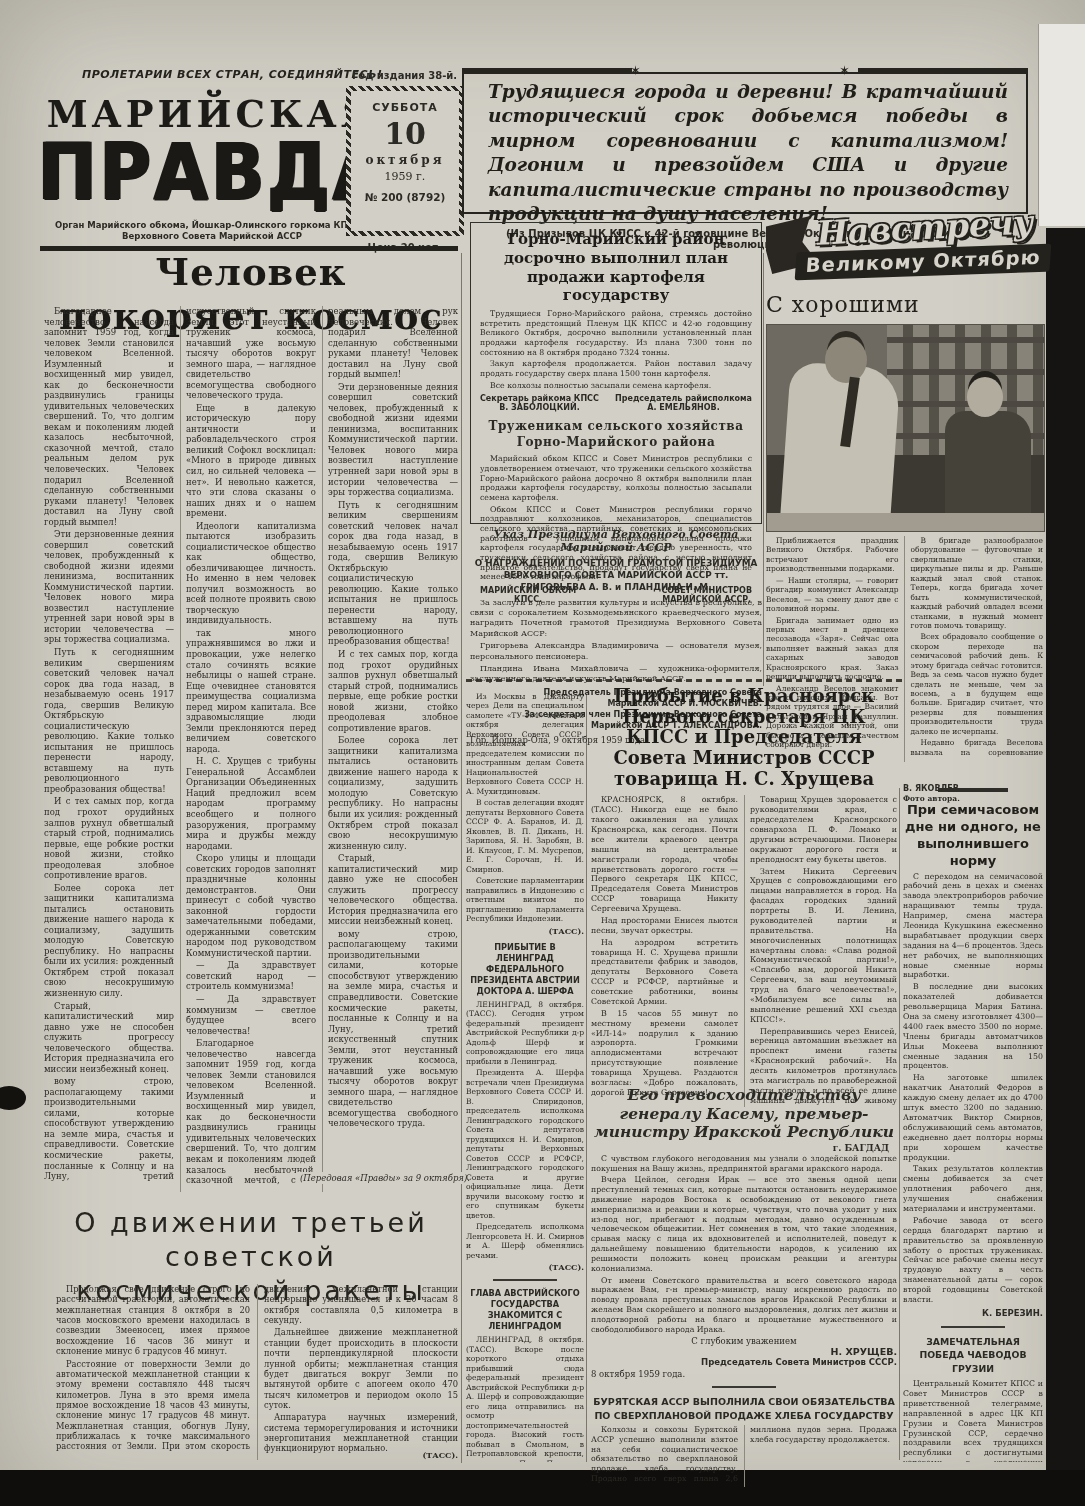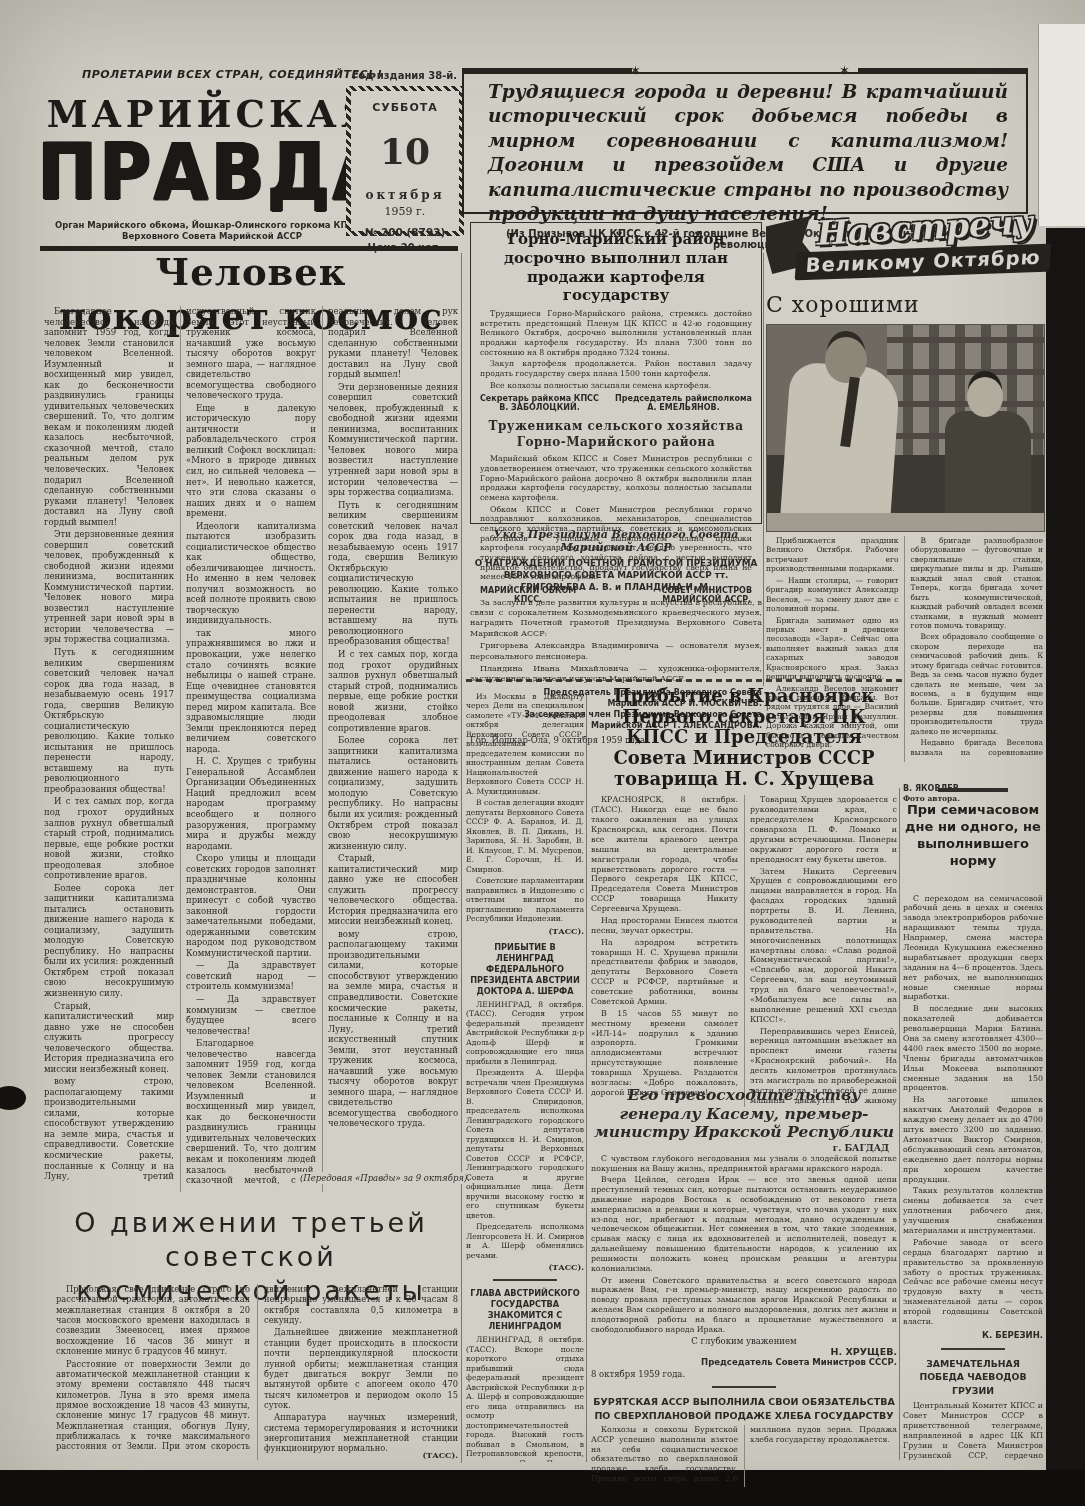--- a/index.html
+++ b/index.html
@@ -25,21 +25,21 @@
              font-family:"DejaVu Sans",sans-serif;font-weight:bold;font-size:70px;letter-spacing:3px;color:#1b1915;
              transform:scaleY(1.12);transform-origin:top;
              text-shadow:1.4px 0 #1b1915,-1.4px 0 #1b1915,0 1px #1b1915;}
   .organ{position:absolute;left:52px;top:220px;width:320px;text-align:center;
          font-family:"DejaVu Sans",sans-serif;font-weight:bold;font-size:8.5px;line-height:1.3;color:#2c2a24;}
   .ed-year{position:absolute;left:352px;top:70px;font-family:"DejaVu Sans",sans-serif;font-weight:bold;font-size:10px;}
   .datebox{position:absolute;left:346px;top:86px;width:118px;height:150px;text-align:center;
            border:5px solid;border-image:repeating-linear-gradient(45deg,#2a2822 0 3px,#d2cfc6 3px 6px) 5;
            background:#d2cfc6;padding-top:10px;box-sizing:border-box;}
   .datebox .wd{font-family:"DejaVu Sans",sans-serif;font-weight:bold;font-size:11px;letter-spacing:1px;}
-  .datebox .dy{font-weight:bold;font-size:36px;margin:16px 0;}
+  .datebox .dy{font-weight:bold;font-size:30px;margin:2px 0;}
   .datebox .mo{font-weight:bold;font-size:12px;letter-spacing:3px;}
   .datebox .yr{font-size:11px;margin-top:3px;}
   .datebox .iss{font-family:"DejaVu Sans",sans-serif;font-weight:bold;font-size:10.5px;margin-top:8px;}
   .price{position:absolute;left:346px;top:242px;width:118px;text-align:center;
          font-family:"DejaVu Sans",sans-serif;font-weight:bold;font-size:10px;}
   .callbox{position:absolute;left:462px;top:72px;width:566px;height:142px;border:2.5px solid #26241e;box-sizing:border-box;
            padding:6px 18px 4px 24px;}
   .callbox .bar{position:absolute;top:-6px;height:6px;width:170px;background:#26241e;}
   .callbox .star{position:absolute;top:-11px;font-size:13px;color:#26241e;}
   .call-text{font-style:italic;font-weight:bold;font-size:18.5px;line-height:1.32;text-align:justify;color:#201e19;}
@@ -115,21 +115,21 @@
   .ph-f2{position:absolute;left:178px;top:86px;width:86px;height:120px;background:#45423a;border-radius:20px 26px 6px 6px;}
   .ph-f2h{position:absolute;left:200px;top:52px;width:36px;height:40px;background:#b2ac9e;border-radius:50%;box-shadow:0 -7px 0 -1px #23211c;}
   .ph-bench{position:absolute;left:0;top:188px;width:277px;height:18px;background:#a19c8f;}
   .cap-cols{position:absolute;left:766px;top:536px;width:277px;height:226px;
             column-count:2;column-gap:12px;font-size:7.5px;line-height:1.26;}
   .cap-by{position:absolute;left:903px;top:784px;width:140px;text-align:left;
           font-family:"DejaVu Sans",sans-serif;font-weight:bold;font-size:8px;line-height:1.3;}
   .cap-by .credit{font-family:"DejaVu Serif",serif;font-weight:bold;font-size:7.5px;}
   .rightcol{position:absolute;left:903px;top:788px;width:140px;height:674px;overflow:hidden;font-size:7.8px;line-height:1.27;}
   .rc-rule{width:70px;height:4px;background:#2f2d28;margin:0 auto 10px;}
-  .seven-h{font-family:"DejaVu Sans",sans-serif;font-weight:bold;font-size:13px;text-align:center;line-height:1.3;margin-bottom:24px;color:#22201b;}
+  .seven-h{font-family:"DejaVu Sans",sans-serif;font-weight:bold;font-size:13px;text-align:center;line-height:1.3;margin-bottom:2px;color:#22201b;}
   .byline-r{text-align:right;font-family:"DejaVu Sans",sans-serif;font-weight:bold;font-size:8.5px;margin-top:3px;}
   .georgia-h{font-family:"DejaVu Sans",sans-serif;font-weight:bold;font-size:9.3px;text-align:center;line-height:1.45;margin-bottom:4px;}
 </style>
 </head>
 <body>
 
 <div id="page">
 
   <div class="corner-white"></div>
   <div class="band-right"></div>

